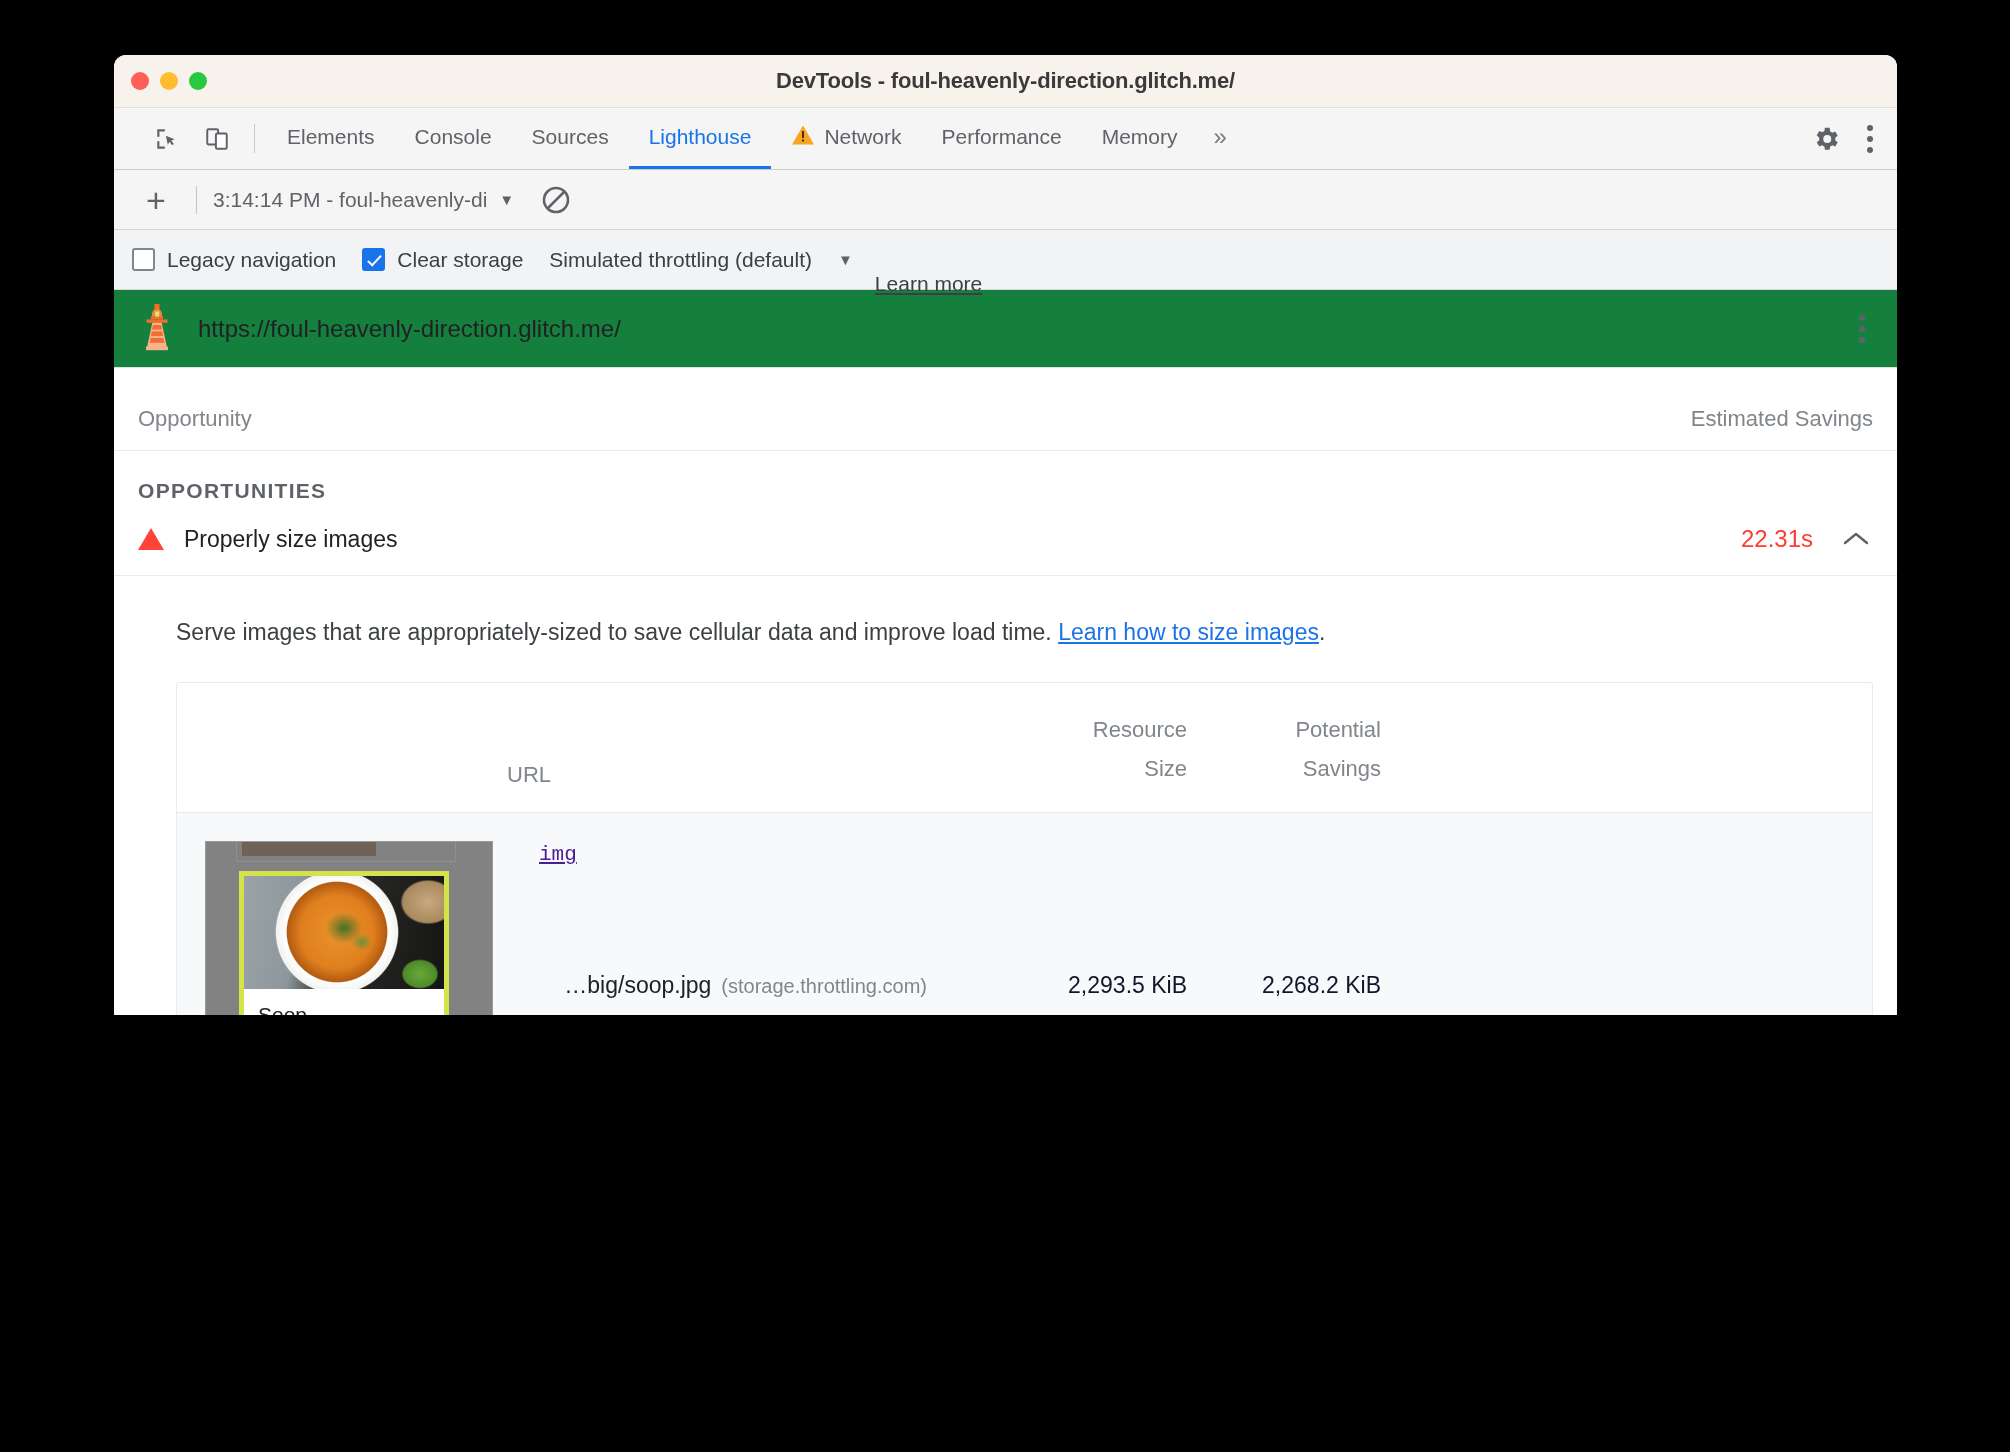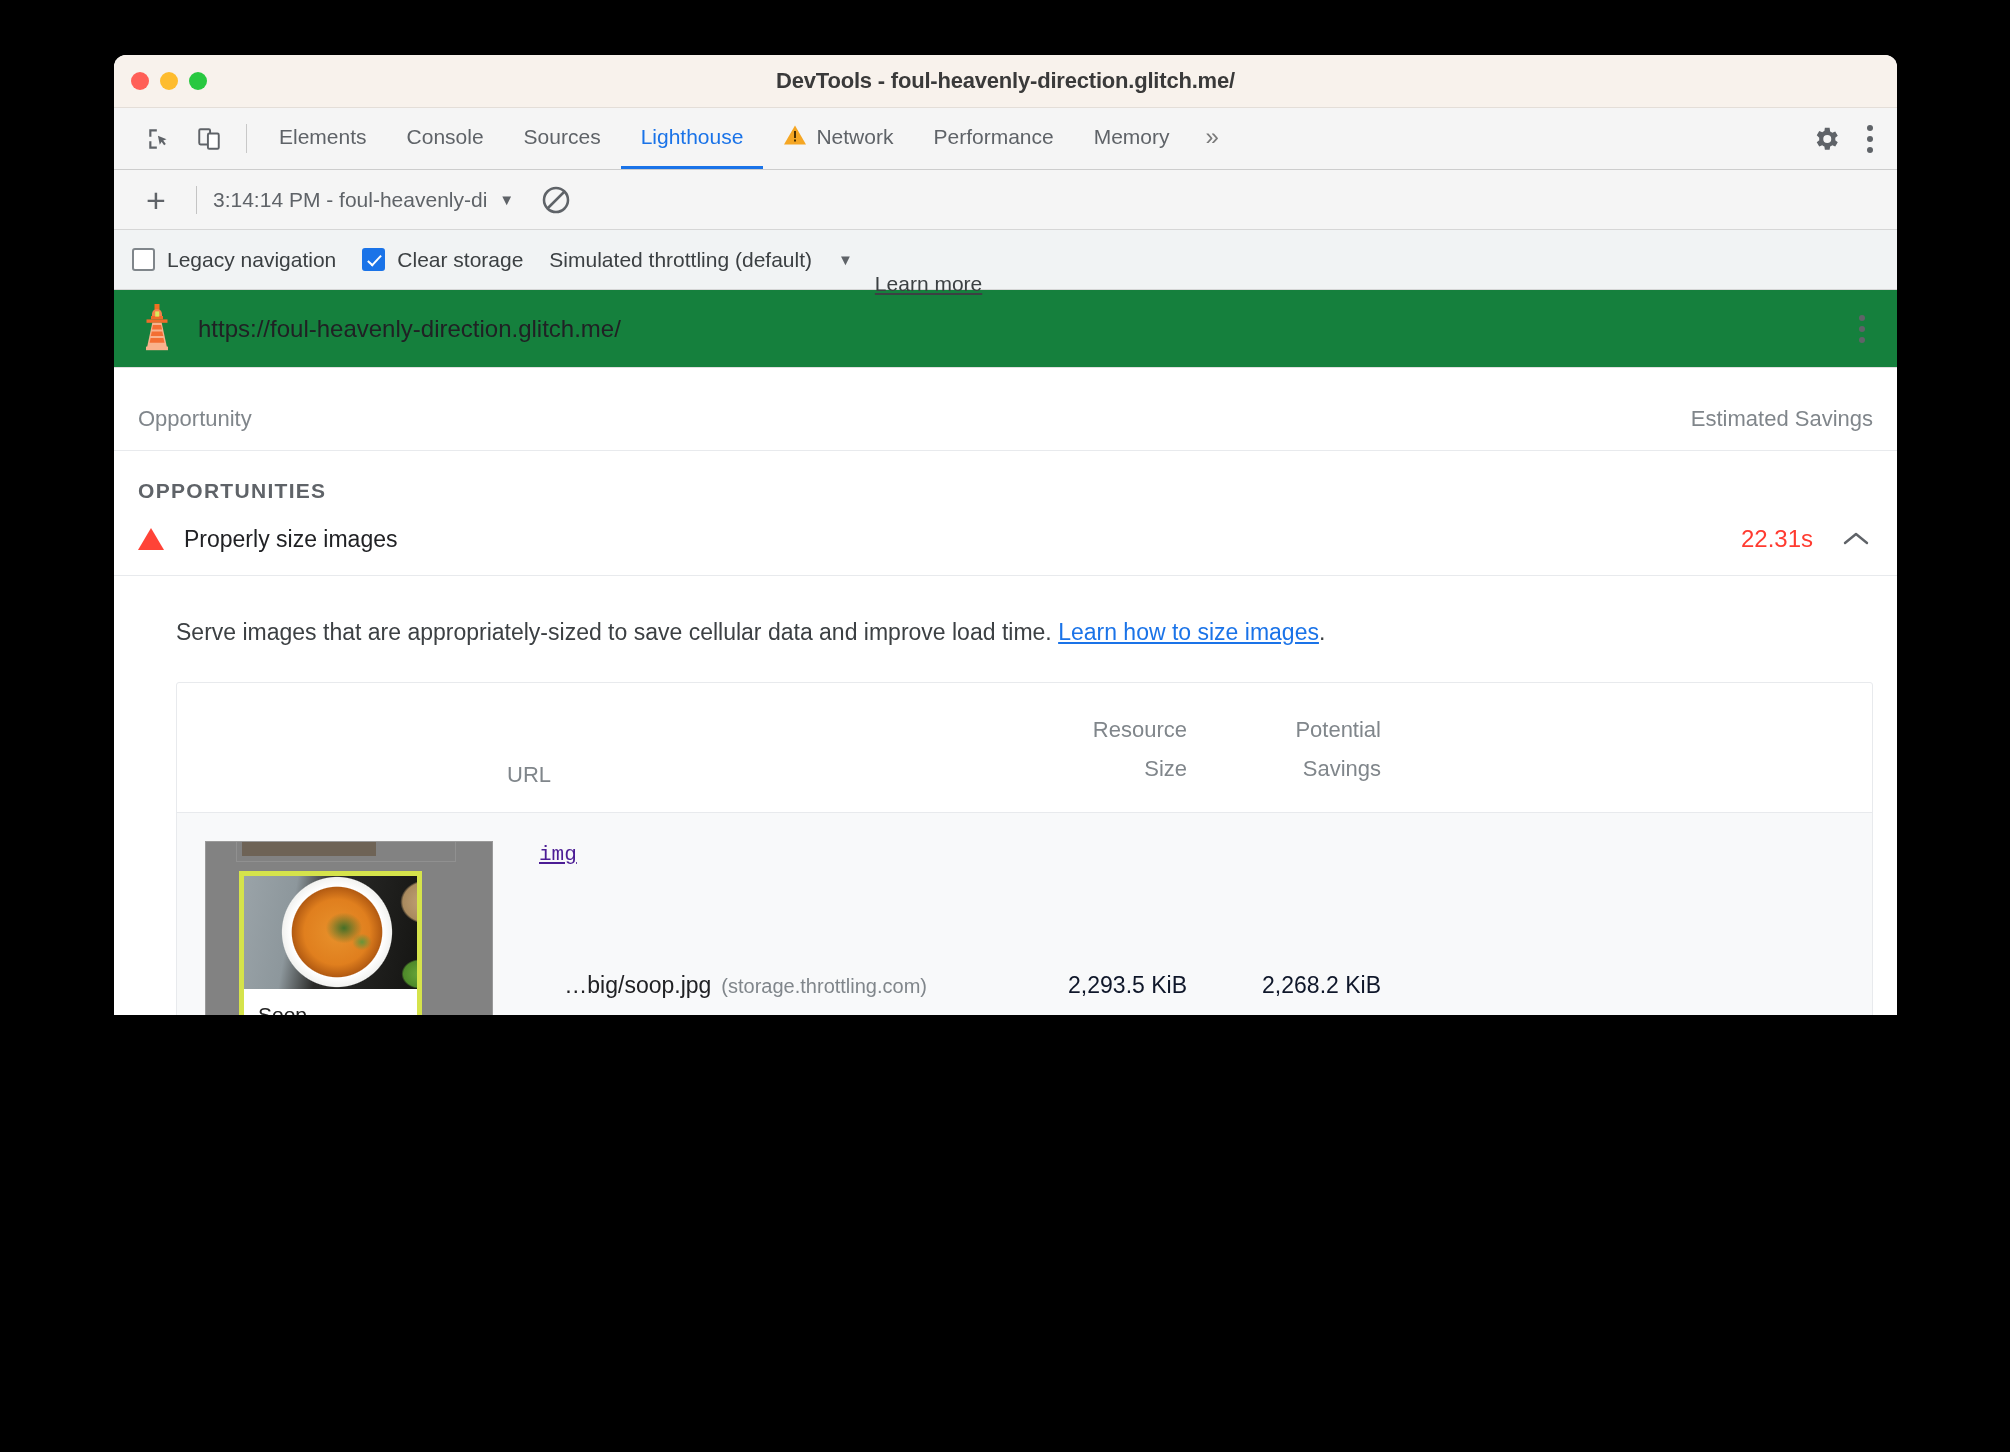--- a/index.html
+++ b/index.html
@@ -39,21 +39,21 @@
     font-size: 22px; font-weight: bold; color: #3a3a3a;
     letter-spacing: -0.2px;
   }
 
   
   #tabbar {
     height: 62px;
     background: #f5f5f5;
     border-bottom: 1px solid #cdcdcd;
     display: flex; align-items: stretch;
-    padding-left: 20px;
+    padding-left: 28px;
   }
   .icon-btn {
     width: 50px; display: flex; align-items: center; justify-content: center;
     cursor: pointer;
   }
   .tabbar-sep {
     width: 1px; background: #c8c8c8; margin: 16px 12px;
   }
   .tabs { display: flex; align-items: stretch; }
   .tab {
@@ -228,21 +228,21 @@
   .thumb-topstrip {
     position:absolute; left: 36px; top: 0; width: 134px; height: 14px;
     background: #6e6356;
   }
   .thumb-cardghost {
     position:absolute; left: 30px; top: 0; width: 220px; height: 20px;
     border: 1px solid #909090; border-top: none;
   }
   .thumb-hl {
     position: absolute; left: 33px; top: 29px;
-    width: 183px; height: 160px;
+    width: 210px; height: 160px;
     border: 5px solid #d5e34b;
     background: #fff;
     overflow: hidden;
   }
   .soup-photo {
     position: absolute; left:0; top:0; width: 100%; height: 113px;
     background:
       radial-gradient(ellipse 26px 22px at 100px 52px, rgba(60,110,40,0.95) 0%, rgba(60,110,40,0) 70%),
       radial-gradient(ellipse 14px 12px at 118px 66px, rgba(90,150,60,0.9) 0%, rgba(90,150,60,0) 70%),
       radial-gradient(circle at 93px 56px, #e8922c 0%, #e07f1e 30%, #b35b12 41%, #ffffff 42%, #f2f2f0 50%, rgba(255,255,255,0) 51%),

